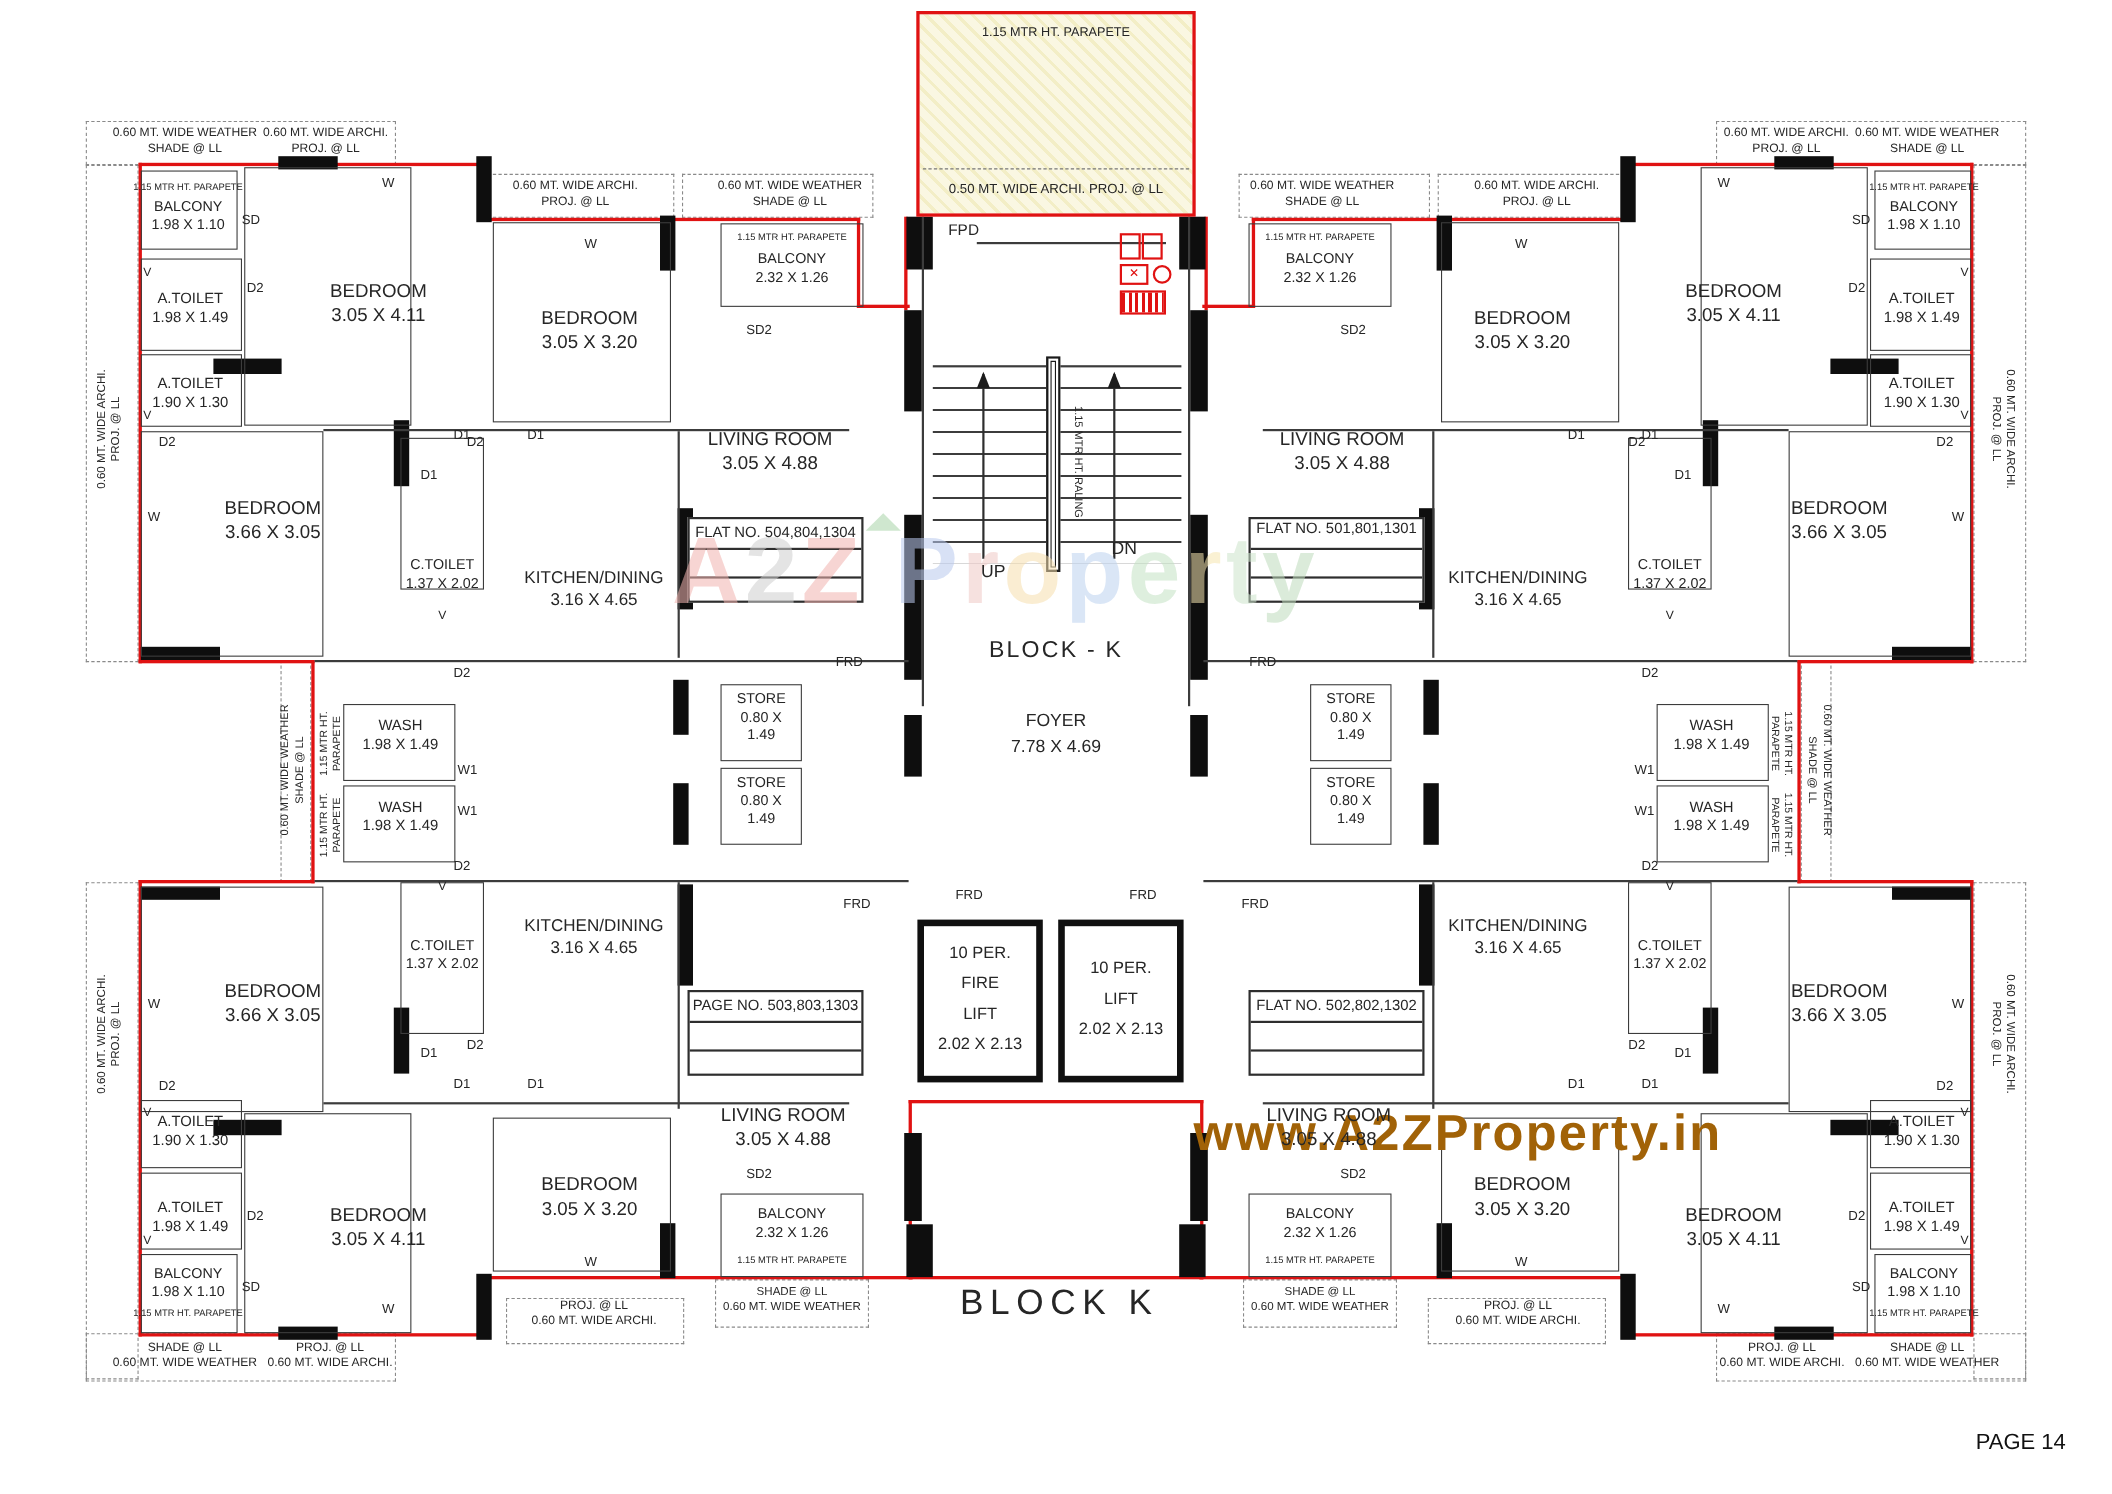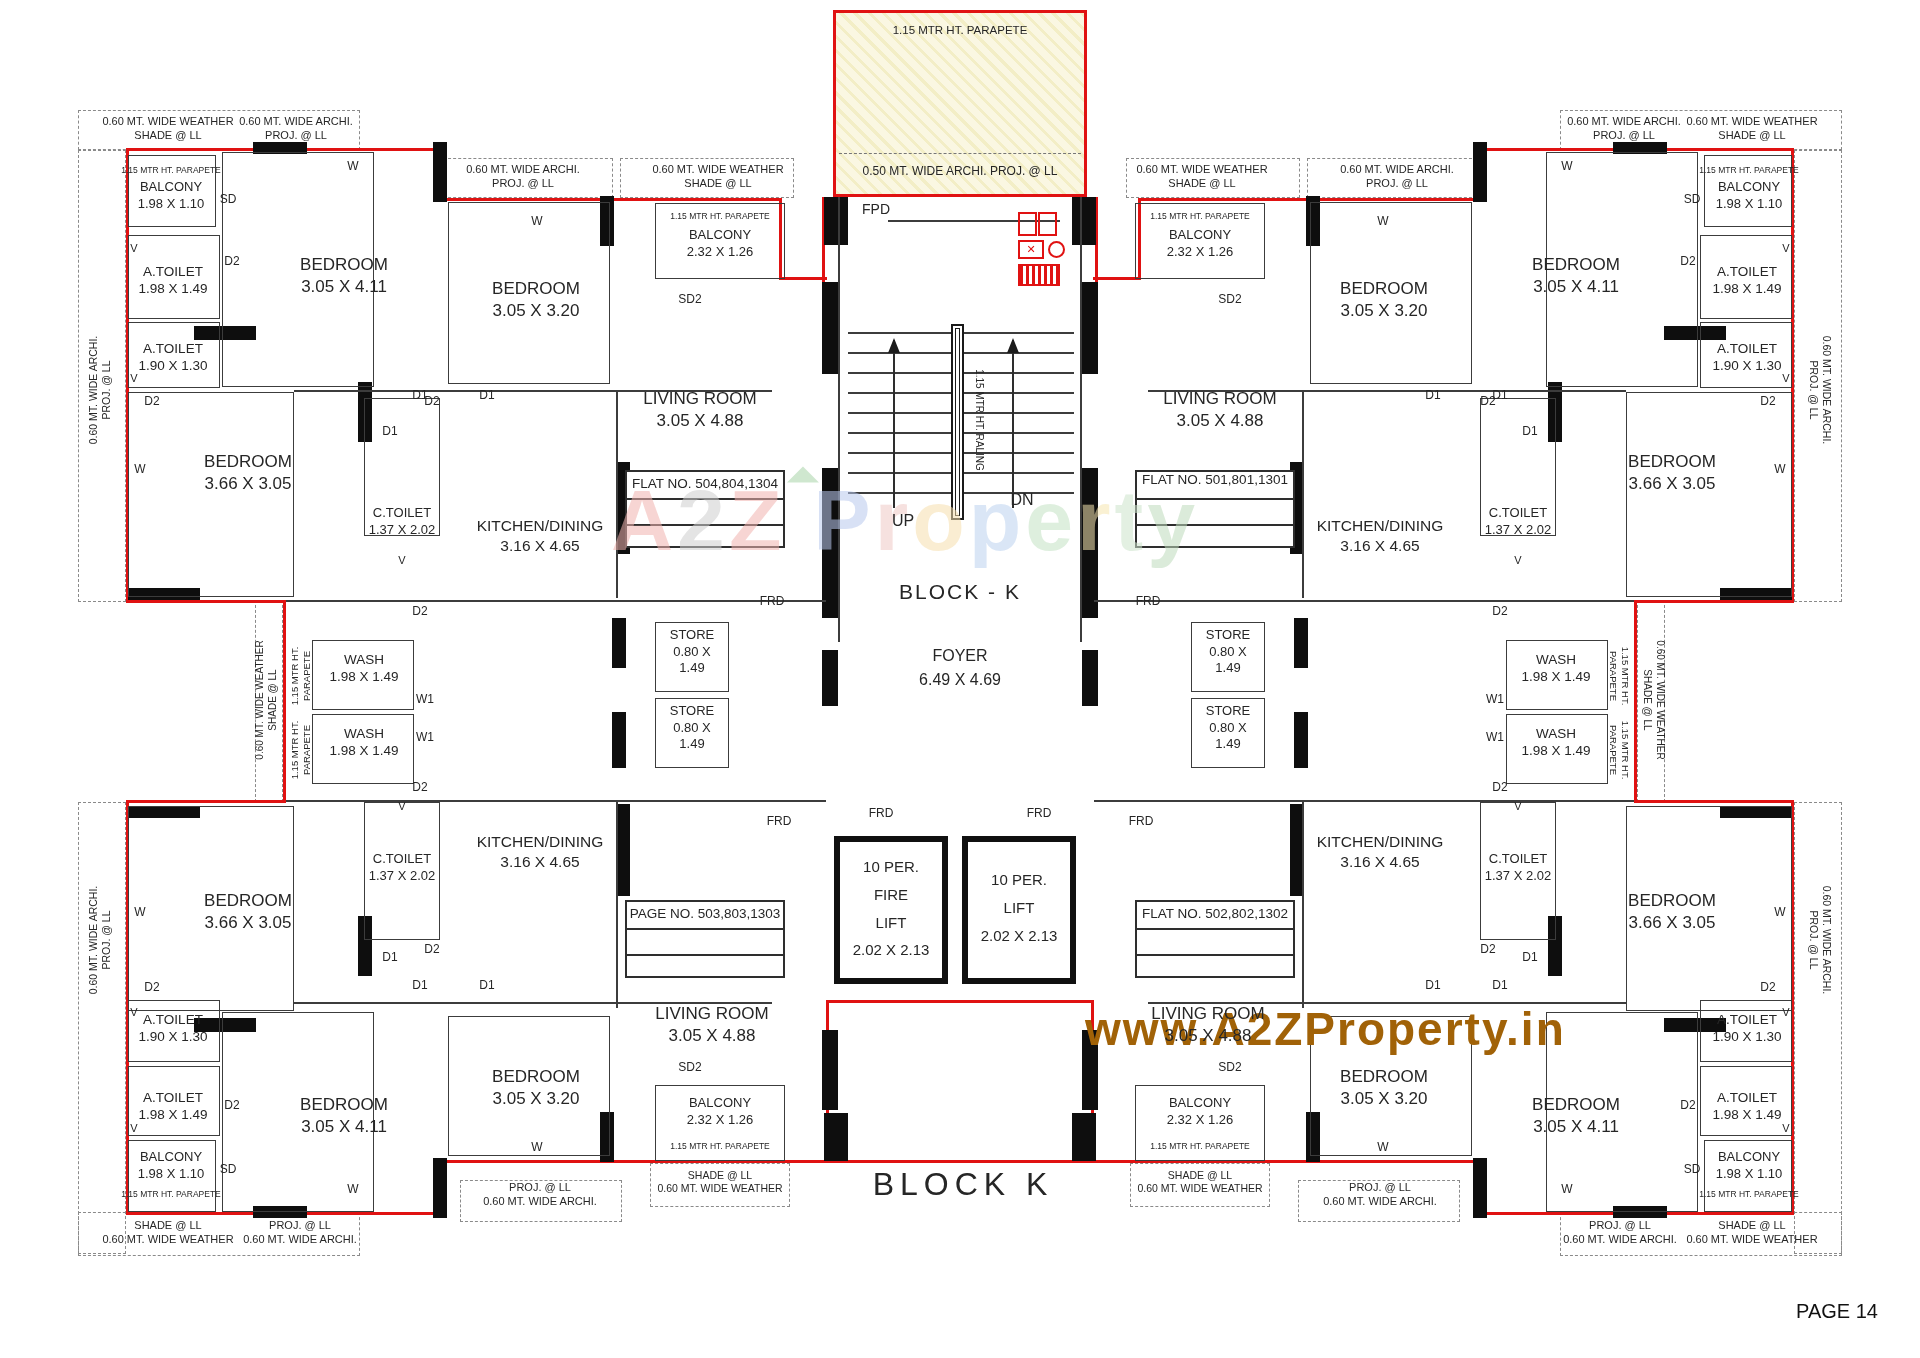--- a/index.html
+++ b/index.html
@@ -555,21 +555,21 @@
         <div>UP</div>
       </div>
       <div class="lbl" style="left: 1022px; top: 500px; font-size: 16px; transform: translate(-50%, -50%);">
         <div>DN</div>
       </div>
       <div class="lbl" style="left: 960px; top: 592px; font-size: 21px; letter-spacing: 2px; transform: translate(-50%, -50%);">
         <div>BLOCK - K</div>
       </div>
       <div class="lbl" style="left: 960px; top: 668px; font-size: 16px; line-height: 1.5; transform: translate(-50%, -50%);">
         <div>FOYER</div>
-        <div>6.49 X 4.69</div>
+        <div>7.78 X 4.69</div>
       </div>
       <div class="lbl" style="left: 705px; top: 484px; font-size: 13.5px; transform: translate(-50%, -50%);">
         <div>FLAT NO. 504,804,1304</div>
       </div>
       <div class="lbl" style="left: 1215px; top: 480px; font-size: 13.5px; transform: translate(-50%, -50%);">
         <div>FLAT NO. 501,801,1301</div>
       </div>
       <div class="lbl" style="left: 705px; top: 914px; font-size: 13.5px; transform: translate(-50%, -50%);">
         <div>PAGE NO. 503,803,1303</div>
       </div>

